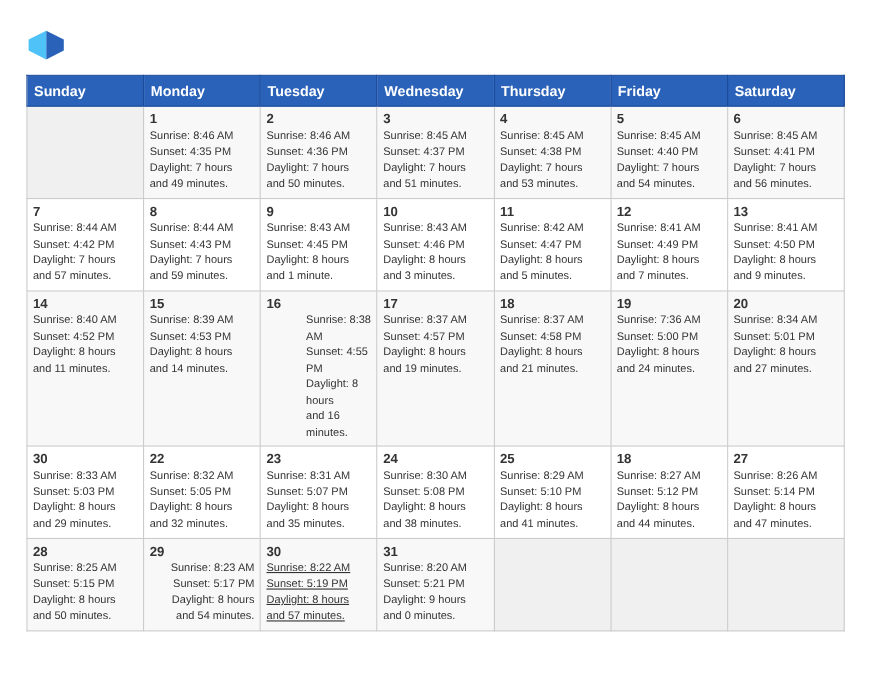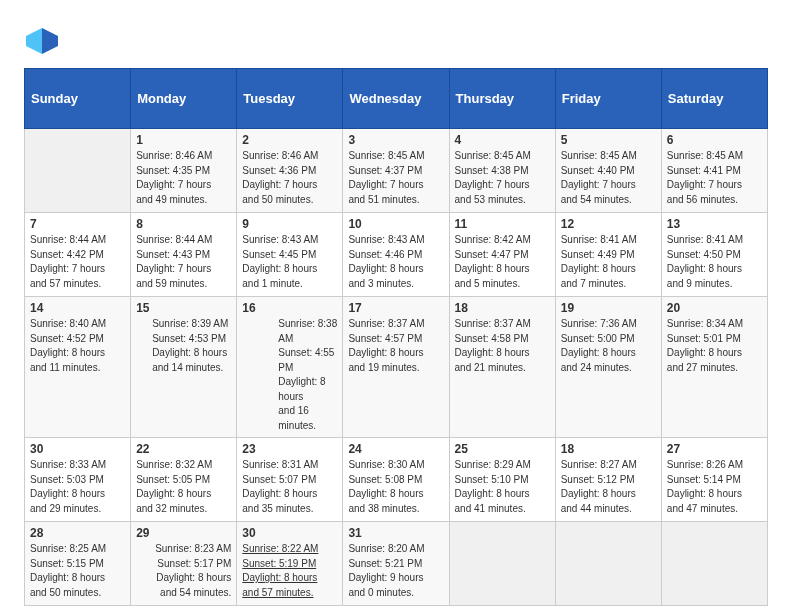--- a/index.html
+++ b/index.html
@@ -48,21 +48,21 @@
     .calendar-table {
       width: 100%;
       border-collapse: collapse;
       margin-top: 4px;
       table-layout: fixed;
     }
     .calendar-table thead tr th {
       background-color: #2962b8;
       color: #fff;
       text-align: left;
-      padding: 22px 6px;
+      padding: 6px 6px;
       font-size: 13px;
       font-weight: bold;
       border: 1px solid #1a4a9a;
     }
     .calendar-table tbody tr td {
       border: 1px solid #ccc;
       vertical-align: top;
       padding: 4px 5px;
       font-size: 10.5px;
       color: #333;
@@ -222,21 +222,21 @@
       <tr>
         <td>
           <span class="day-number">14</span>
           <div class="cell-content" style="white-space: pre-line;">Sunrise: 8:40 AM
 Sunset: 4:52 PM
 Daylight: 8 hours
 and 11 minutes.</div>
         </td>
         <td>
           <span class="day-number">15</span>
-          <div class="cell-content" style="white-space: pre-line; margin-left: 16px;">Sunrise: 8:39 AM
+          <div class="cell-content" style="white-space: pre-line;">Sunrise: 8:39 AM
 Sunset: 4:53 PM
 Daylight: 8 hours
 and 14 minutes.</div>
         </td>
         <td>
           <span class="day-number">16</span>
           <div class="cell-content" style="white-space: pre-line; margin-left: 36px;">Sunrise: 8:38 AM
 Sunset: 4:55 PM
 Daylight: 8 hours
 and 16 minutes.</div>

